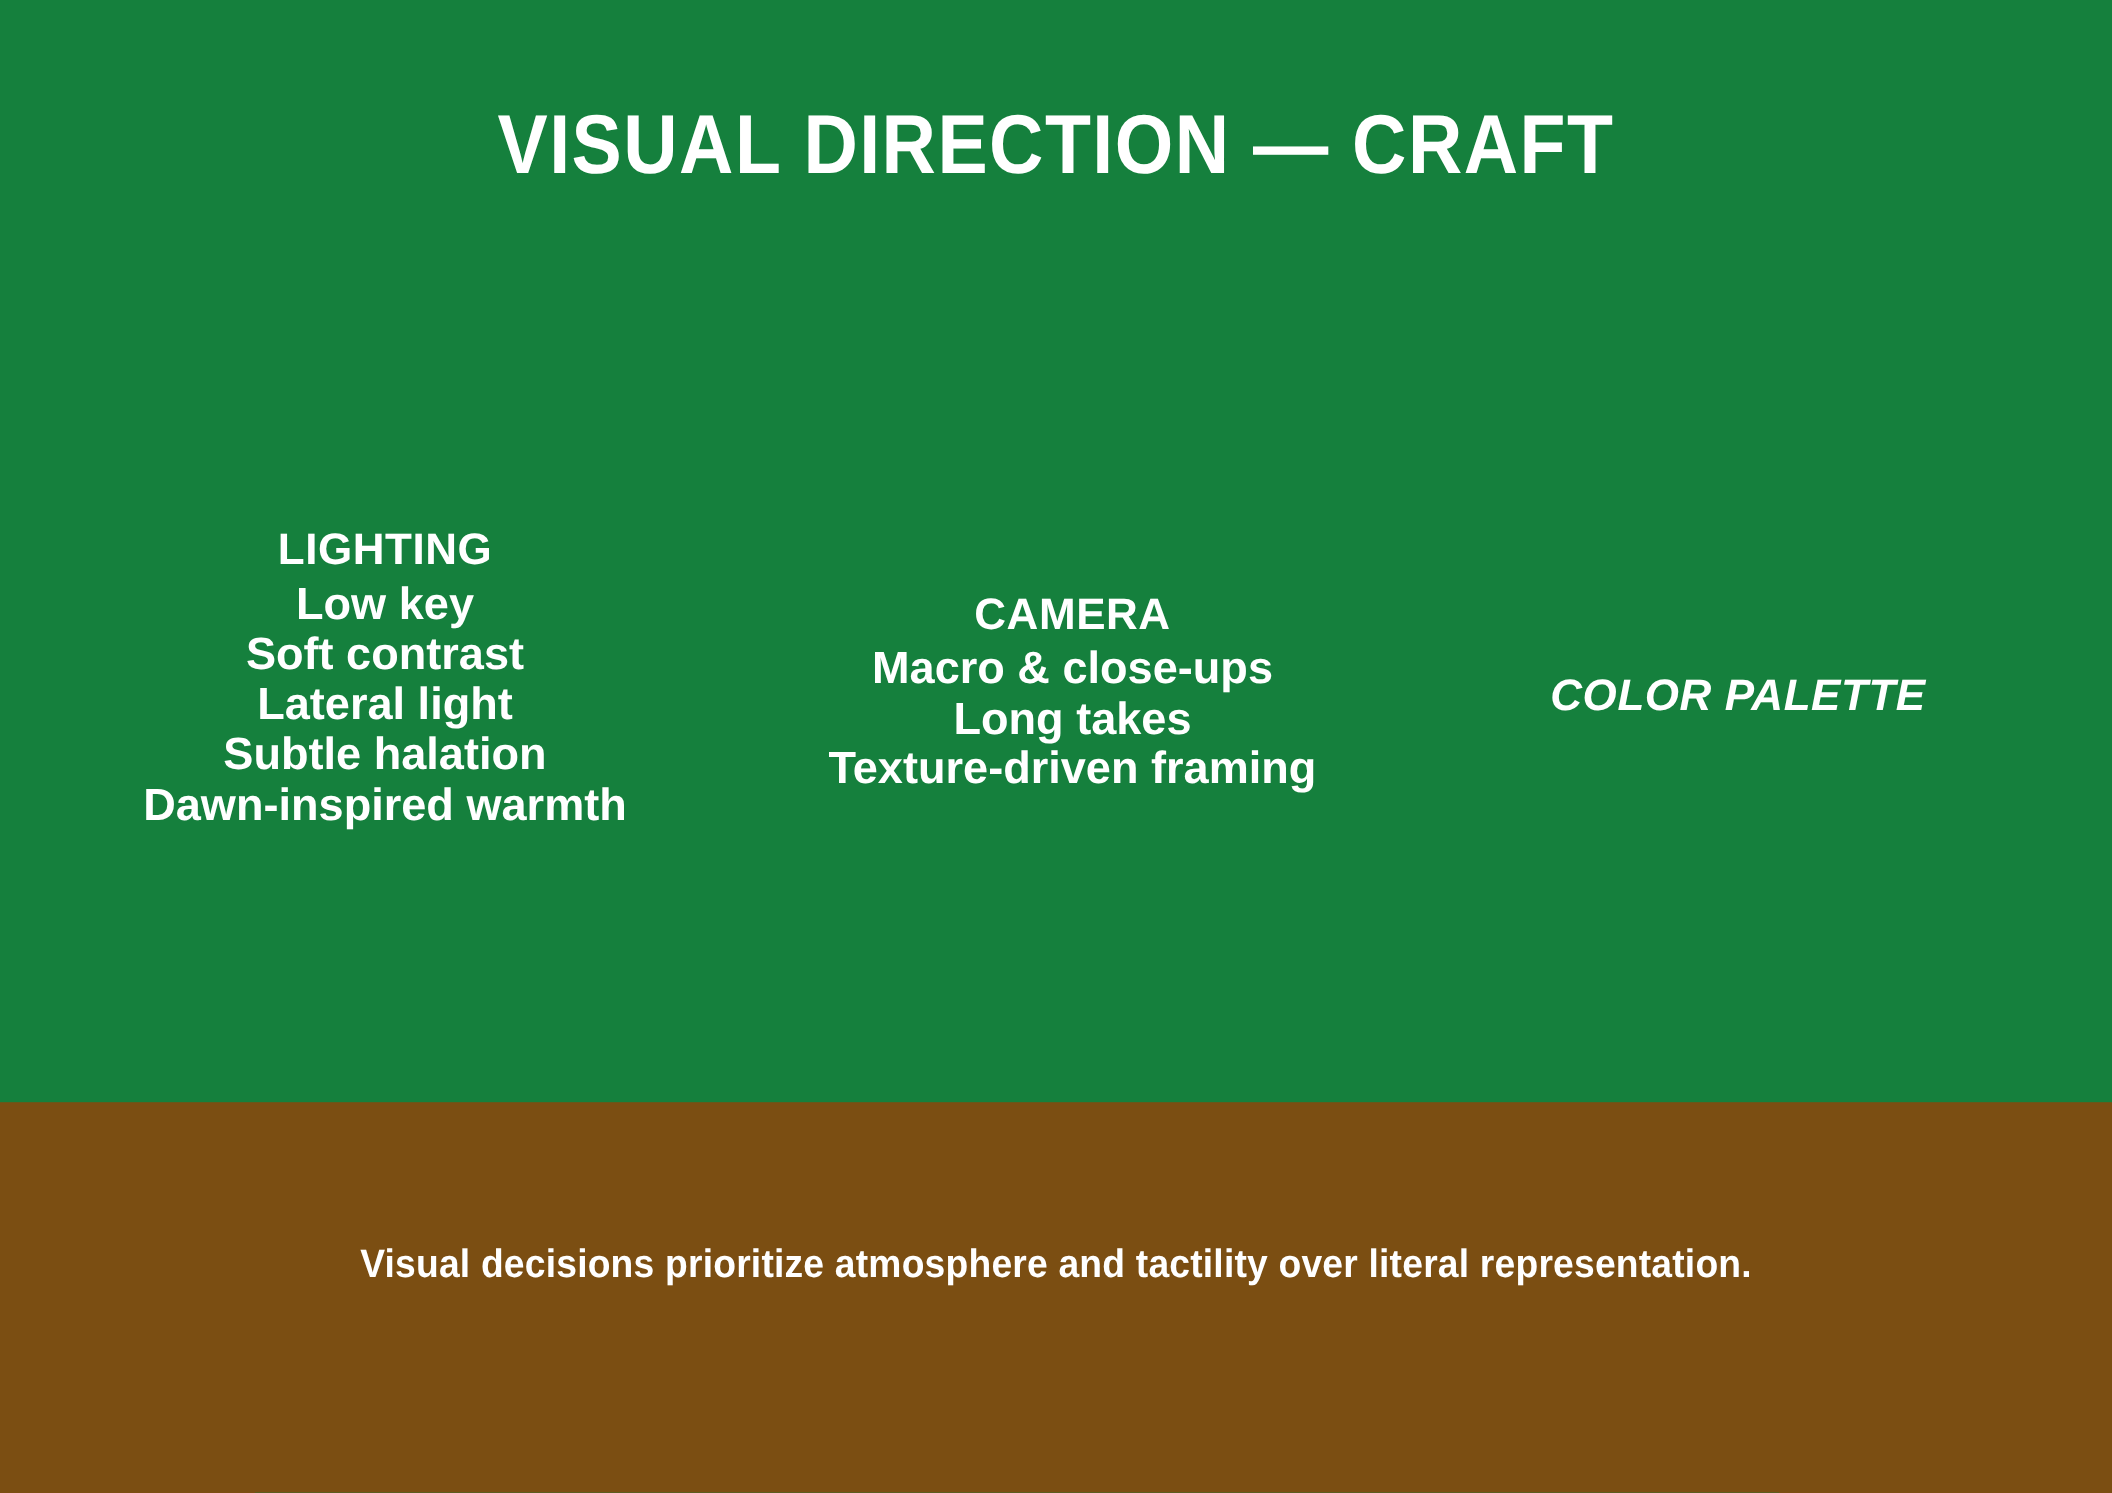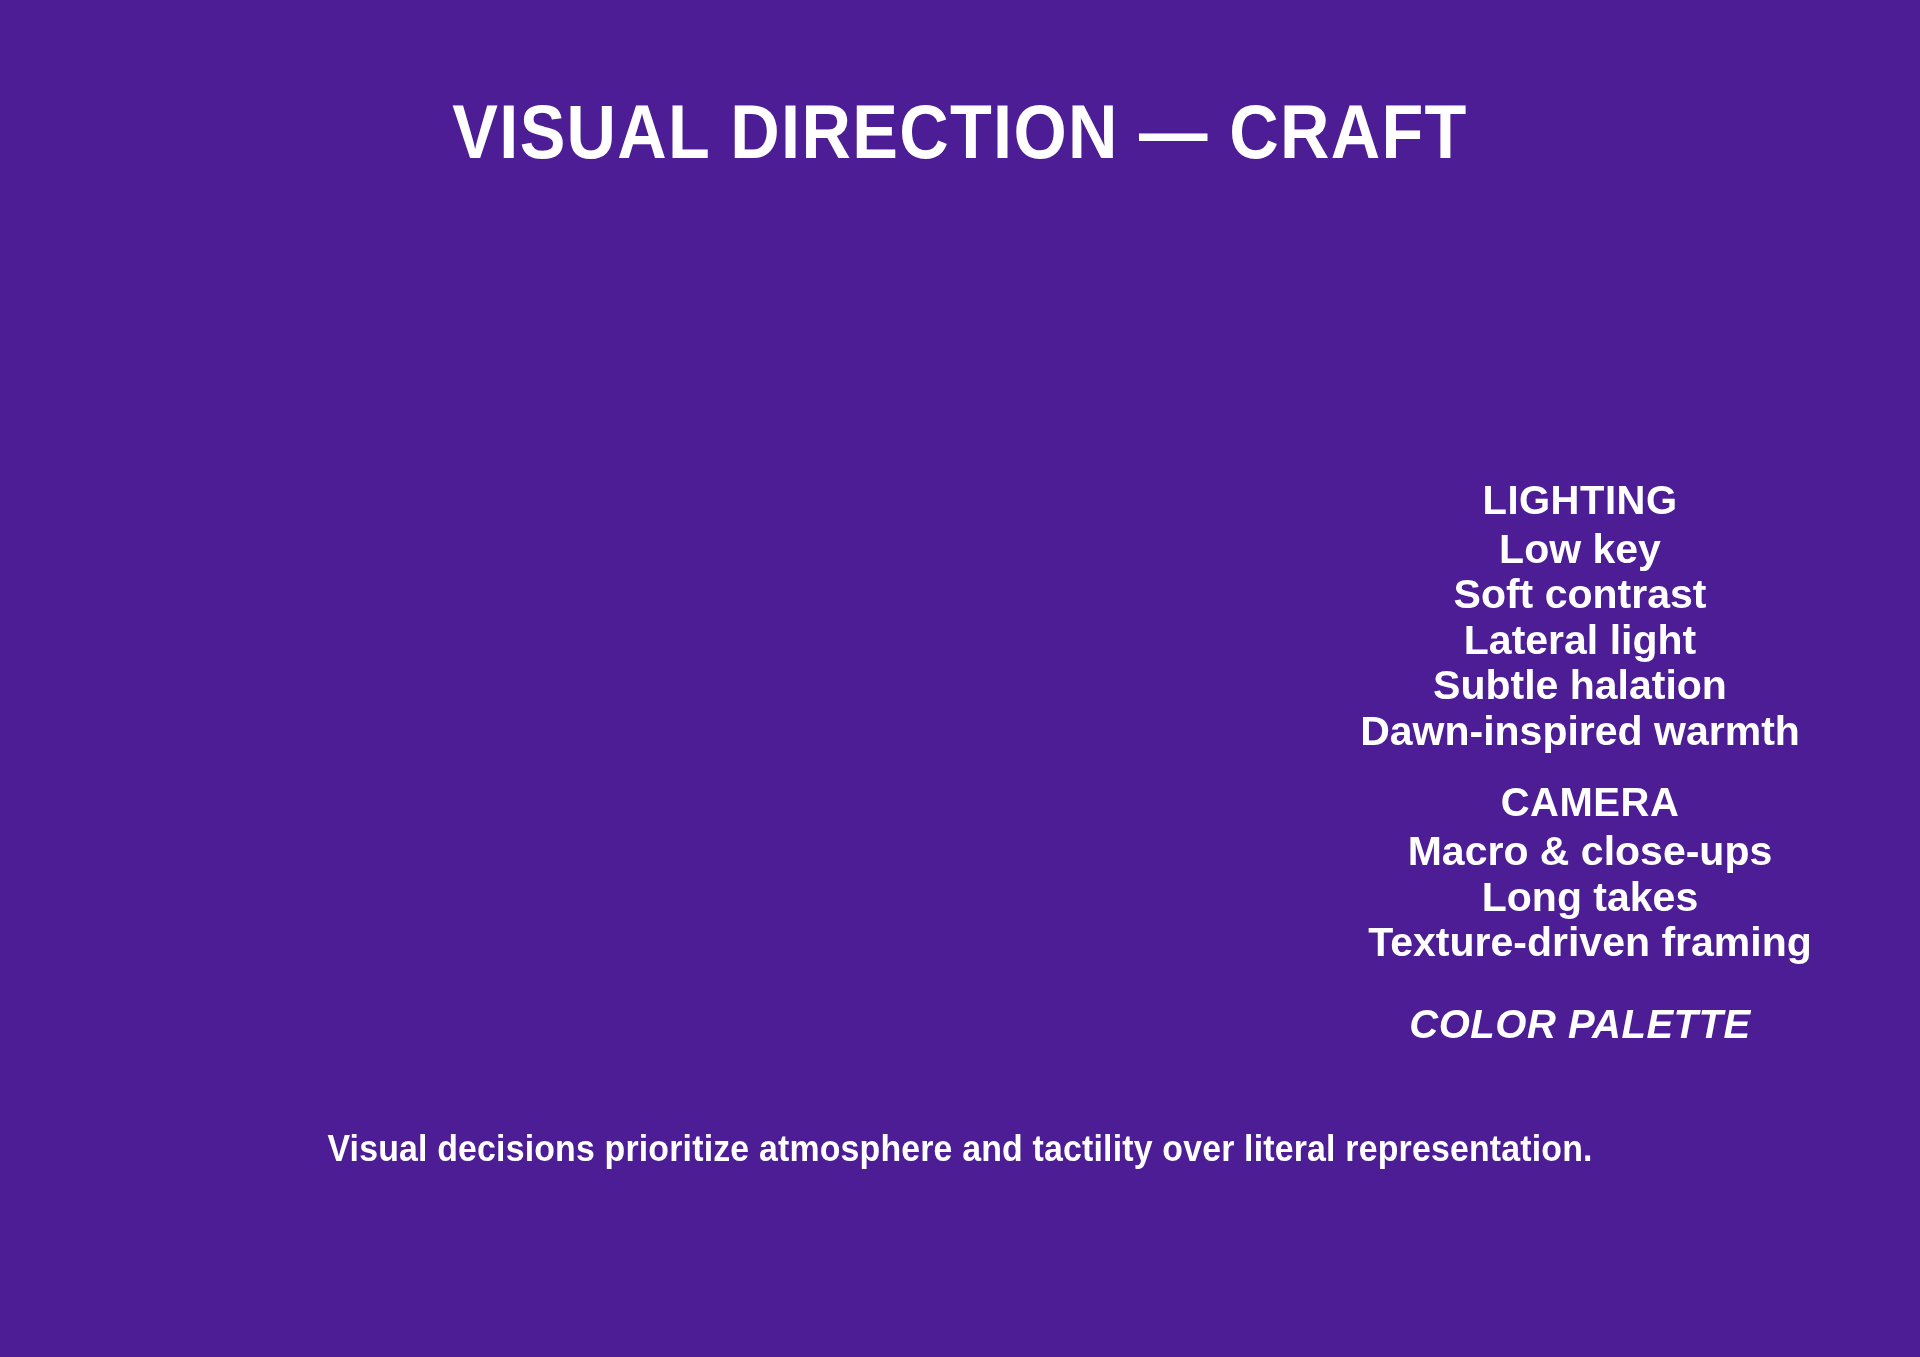--- a/index.html
+++ b/index.html
@@ -9,22 +9,22 @@
   body {
     width: 1920px;
     height: 1357px;
     background: #7b4e12;
     font-family: "Liberation Sans", sans-serif;
     overflow: hidden;
   }
   .slide {
     position: relative;
     width: 1920px;
-    height: 1357px;
-    background: #4c1d95;
+    height: 1002px;
+    background: #15803d;
     box-sizing: border-box;
   }
 
   
   .title {
     position: absolute;
     top: 92px;
     left: 0;
     width: 1920px;
     text-align: center;
@@ -39,22 +39,21 @@
     white-space: nowrap;
   }
 
   
   .columns {
     position: absolute;
     top: 478px;
     left: 0;
     width: 1920px;
     display: flex;
-    flex-direction: column;
-    align-items: flex-end;
+    align-items: center;
     justify-content: space-between;
     padding: 0 40px;
     box-sizing: border-box;
   }
   .column {
     flex: 0 0 auto;
     text-align: center;
     color: #ffffff;
   }
   .col-1 { width: 600px; margin-left: 10px; }

